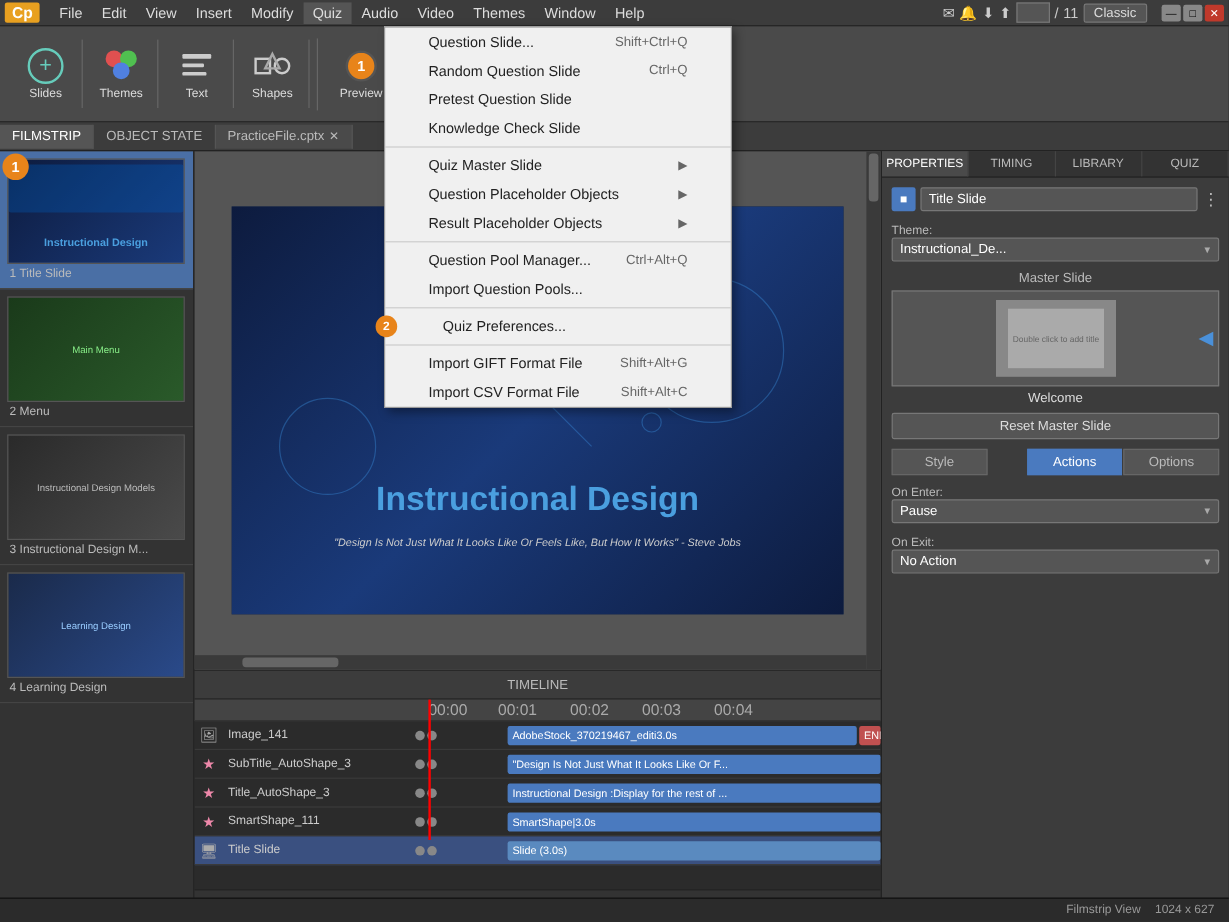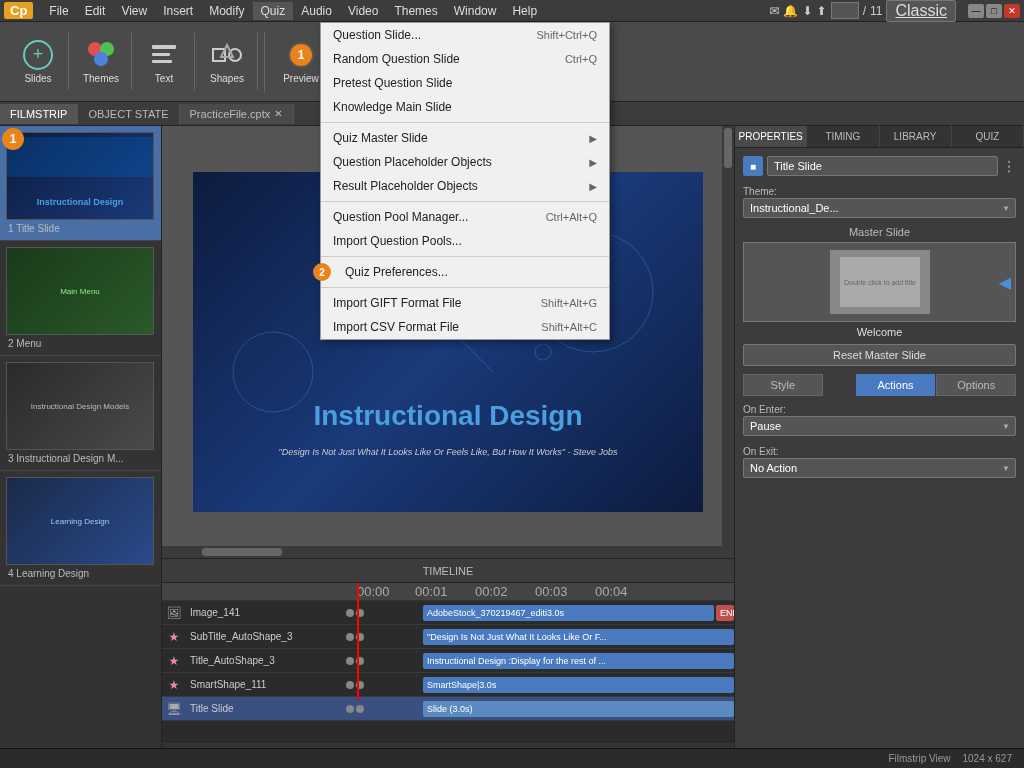--- a/index.html
+++ b/index.html
@@ -6,21 +6,21 @@
     body { font-family: 'Segoe UI', Arial, sans-serif; font-size: 12px; background: #2b2b2b; color: #ccc; overflow: hidden; width: 1024px; height: 768px; }
 
     
     .menu-bar { background: #3c3c3c; height: 22px; display: flex; align-items: center; padding: 0 4px; border-bottom: 1px solid #222; }
     .menu-bar-logo { background: #e8a020; color: white; font-weight: bold; font-size: 13px; padding: 1px 6px; margin-right: 8px; border-radius: 2px; }
     .menu-item { padding: 2px 8px; color: #ddd; cursor: pointer; font-size: 12px; }
     .menu-item.active { background: #555; }
     .menu-bar-right { margin-left: auto; display: flex; align-items: center; gap: 4px; }
     .page-nav { display: flex; align-items: center; gap: 4px; color: #ccc; font-size: 12px; }
     .page-nav input { width: 28px; text-align: center; background: #555; border: 1px solid #777; color: #fff; }
-    .classic-btn { background: #555; border: 1px solid #777; color: #ddd; padding: 1px 8px; font-size: 16px; border-radius: 2px; cursor: pointer; text-decoration: underline; }
+    .classic-btn { background: #555; border: 1px solid #777; color: #ddd; padding: 1px 8px; font-size: 11px; border-radius: 2px; cursor: pointer; }
     .win-controls { display: flex; gap: 2px; margin-left: 8px; }
     .win-btn { width: 16px; height: 14px; border-radius: 2px; cursor: pointer; display: flex; align-items: center; justify-content: center; font-size: 9px; border: none; }
     .win-min { background: #888; }
     .win-max { background: #888; }
     .win-close { background: #c0392b; color: white; }
 
     
     .toolbar { background: #4a4a4a; height: 80px; display: flex; align-items: center; padding: 4px 8px; border-bottom: 1px solid #222; gap: 2px; }
     .toolbar-group { display: flex; flex-direction: column; align-items: center; padding: 4px 6px; border-right: 1px solid #666; gap: 4px; min-width: 60px; }
     .toolbar-group:last-child { border-right: none; }
@@ -85,21 +85,21 @@
     .master-slide-inner { background: #888; width: 100px; height: 64px; display: flex; align-items: center; justify-content: center; font-size: 9px; color: #ddd; text-align: center; position: relative; }
     .master-slide-arrow { position: absolute; right: 4px; top: 50%; transform: translateY(-50%); font-size: 16px; color: #4a90d9; }
     .master-slide-label { text-align: center; font-size: 11px; color: #ddd; margin-bottom: 6px; }
     .reset-btn { width: 100%; background: #555; border: 1px solid #777; color: #ddd; padding: 4px; font-size: 11px; cursor: pointer; border-radius: 2px; }
     .action-tabs { display: flex; margin: 6px 0; gap: 1px; }
     .action-tab { flex: 1; padding: 4px; text-align: center; font-size: 11px; background: #555; border: 1px solid #666; color: #bbb; cursor: pointer; }
     .action-tab.active { background: #4a7abf; color: #fff; border-color: #4a7abf; margin-left: 32px; }
     .title-row { display: flex; align-items: center; gap: 4px; margin-bottom: 8px; }
     .title-icon { width: 20px; height: 20px; background: #4a7abf; border-radius: 2px; display: flex; align-items: center; justify-content: center; font-size: 10px; color: white; }
     .dropdown-menu { position: absolute; background: #f0f0f0; border: 1px solid #999; box-shadow: 3px 3px 8px rgba(0,0,0,0.4); z-index: 200; width: 290px; top: 22px; left: 315px; }
-    .dropdown-item { padding: 5px 12px; color: #222; font-size: 12px; cursor: pointer; display: flex; justify-content: space-between; align-items: center; }
+    .dropdown-item { padding: 5px 36px; color: #222; font-size: 12px; cursor: pointer; display: flex; justify-content: space-between; align-items: center; }
     .dropdown-separator { height: 1px; background: #ccc; margin: 3px 0; }
     .dropdown-shortcut { color: #666; font-size: 11px; }
     .dropdown-arrow { color: #666; font-size: 10px; }
 
     
     .badge { width: 22px; height: 22px; border-radius: 50%; background: #e8841a; color: white; font-size: 12px; font-weight: bold; display: flex; align-items: center; justify-content: center; position: absolute; z-index: 50; }
 
     
     .slide-bg { position: absolute; inset: 0; background: linear-gradient(135deg, #0d1b3e 0%, #1a3a7a 50%, #0d1b3e 100%); }
     .slide-title { position: absolute; bottom: 80px; left: 0; right: 0; text-align: center; font-size: 28px; font-weight: bold; color: #4a9fdf; font-family: 'Segoe UI', sans-serif; }
@@ -473,21 +473,21 @@
   </div>
   <div class="dropdown-item">
     <span>Random Question Slide</span>
     <span class="dropdown-shortcut">Ctrl+Q</span>
   </div>
   <div class="dropdown-item">
     <span>Pretest Question Slide</span>
     <span class="dropdown-shortcut"></span>
   </div>
   <div class="dropdown-item">
-    <span>Knowledge Main Slide</span>
+    <span>Knowledge Check Slide</span>
     <span class="dropdown-shortcut"></span>
   </div>
   <div class="dropdown-separator"></div>
   <div class="dropdown-item">
     <span>Quiz Master Slide</span>
     <span class="dropdown-arrow">▶</span>
   </div>
   <div class="dropdown-item">
     <span>Question Placeholder Objects</span>
     <span class="dropdown-arrow">▶</span>

